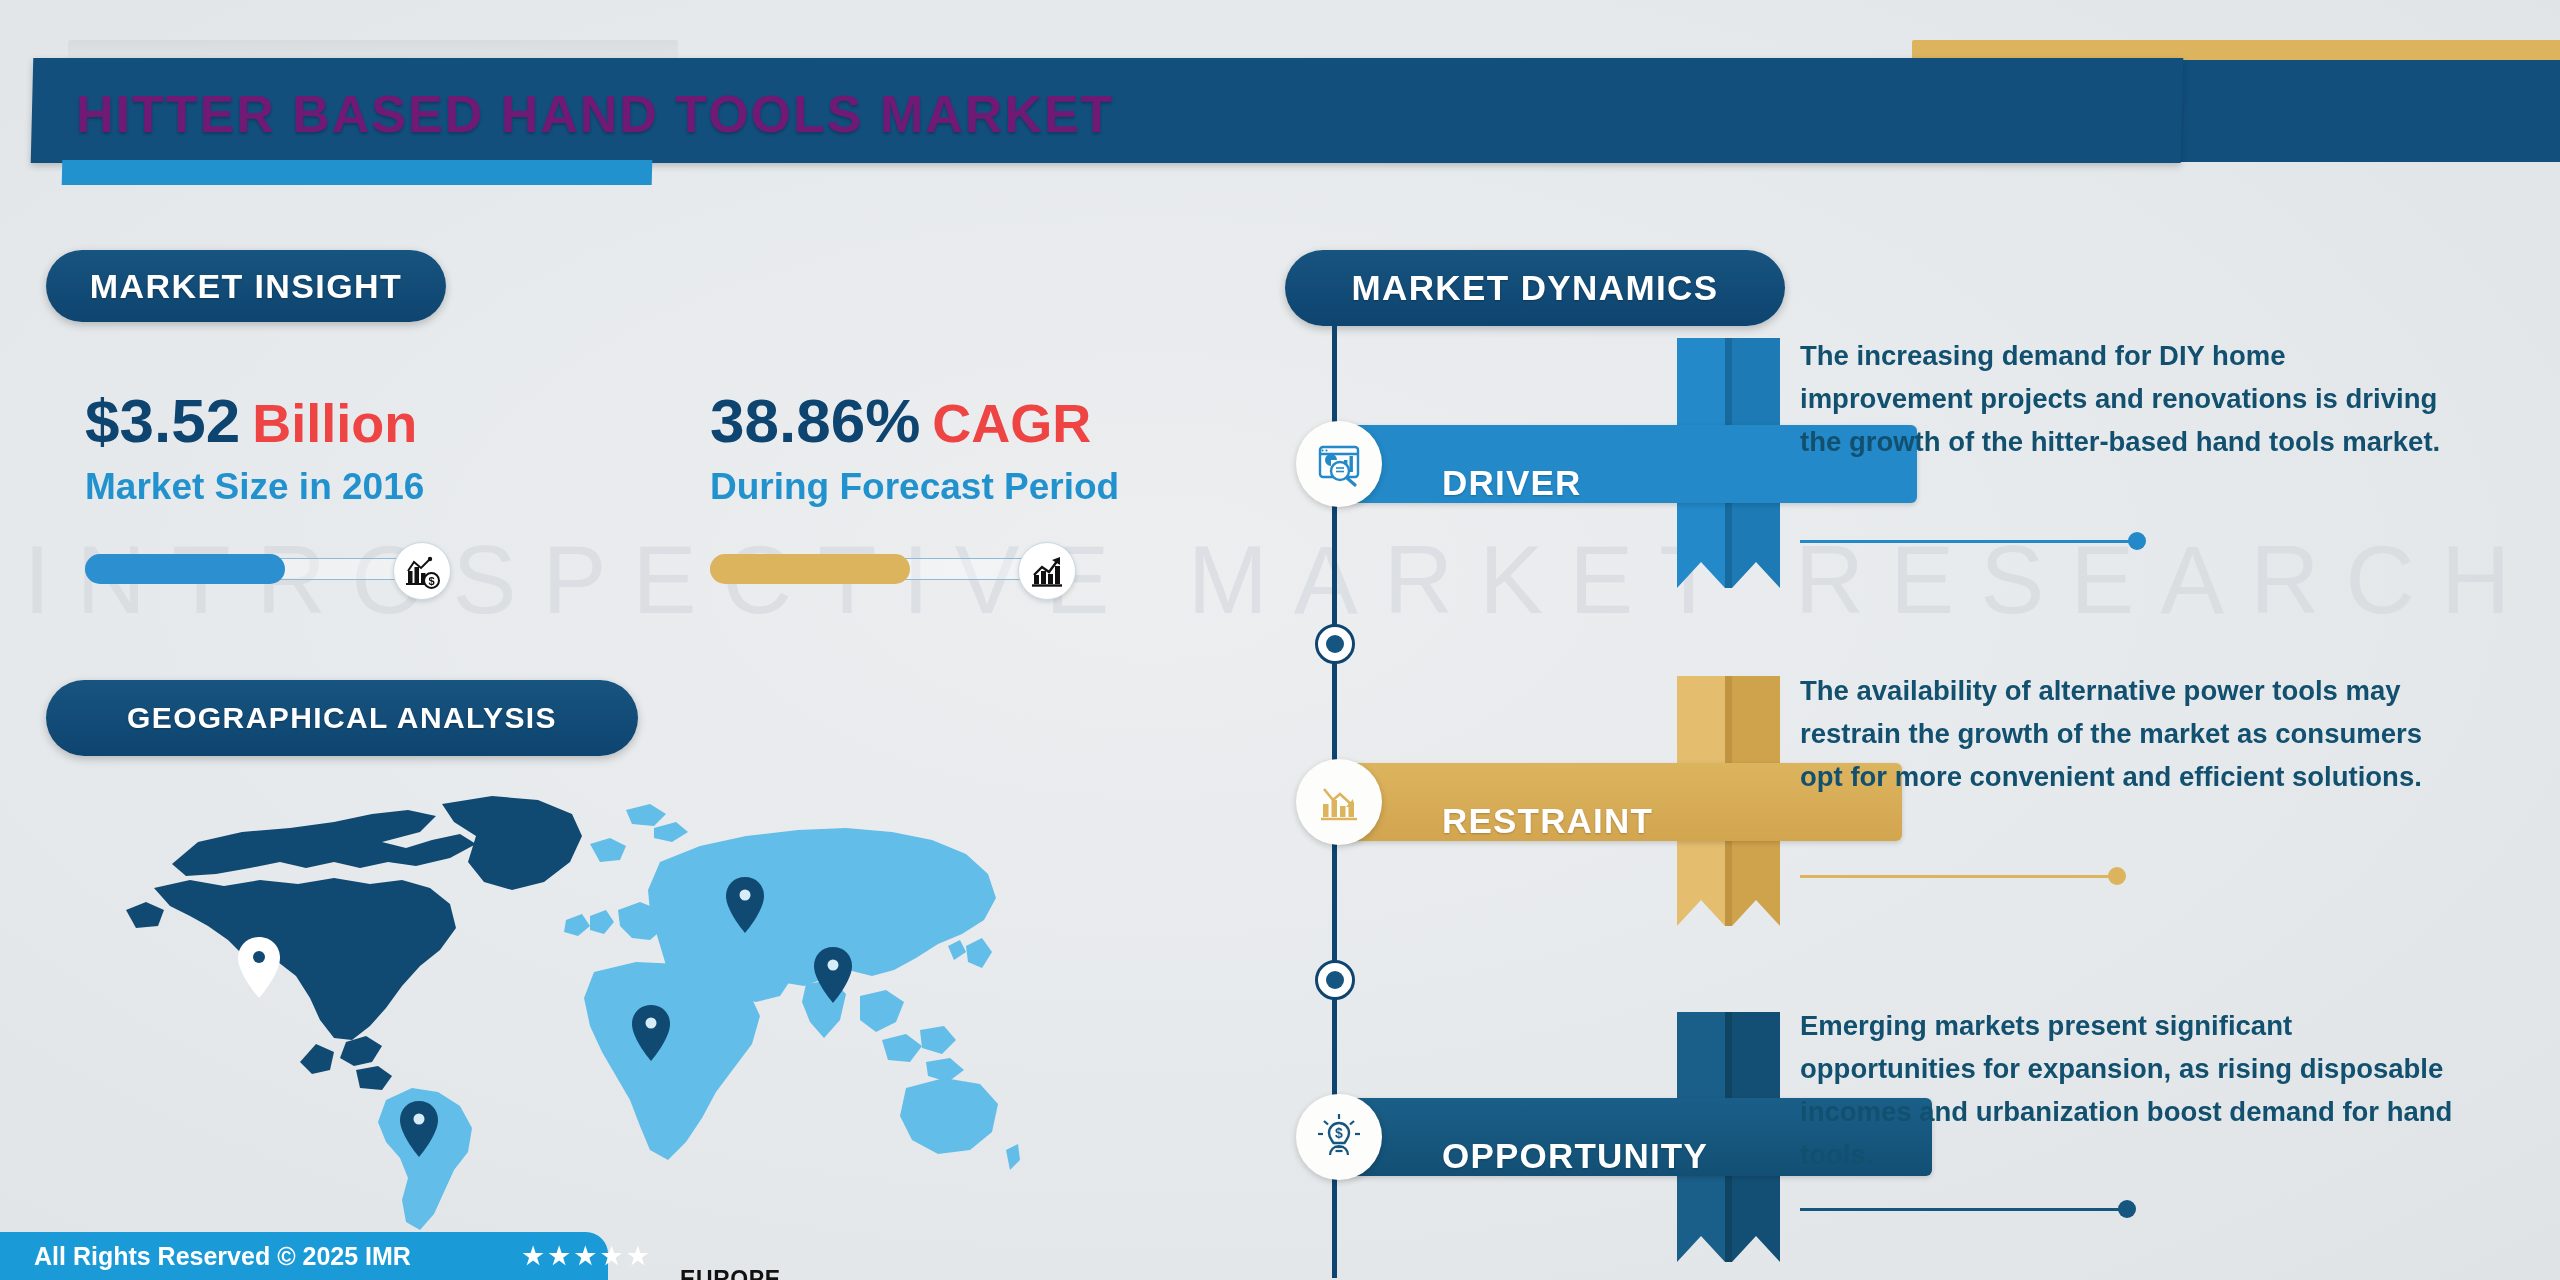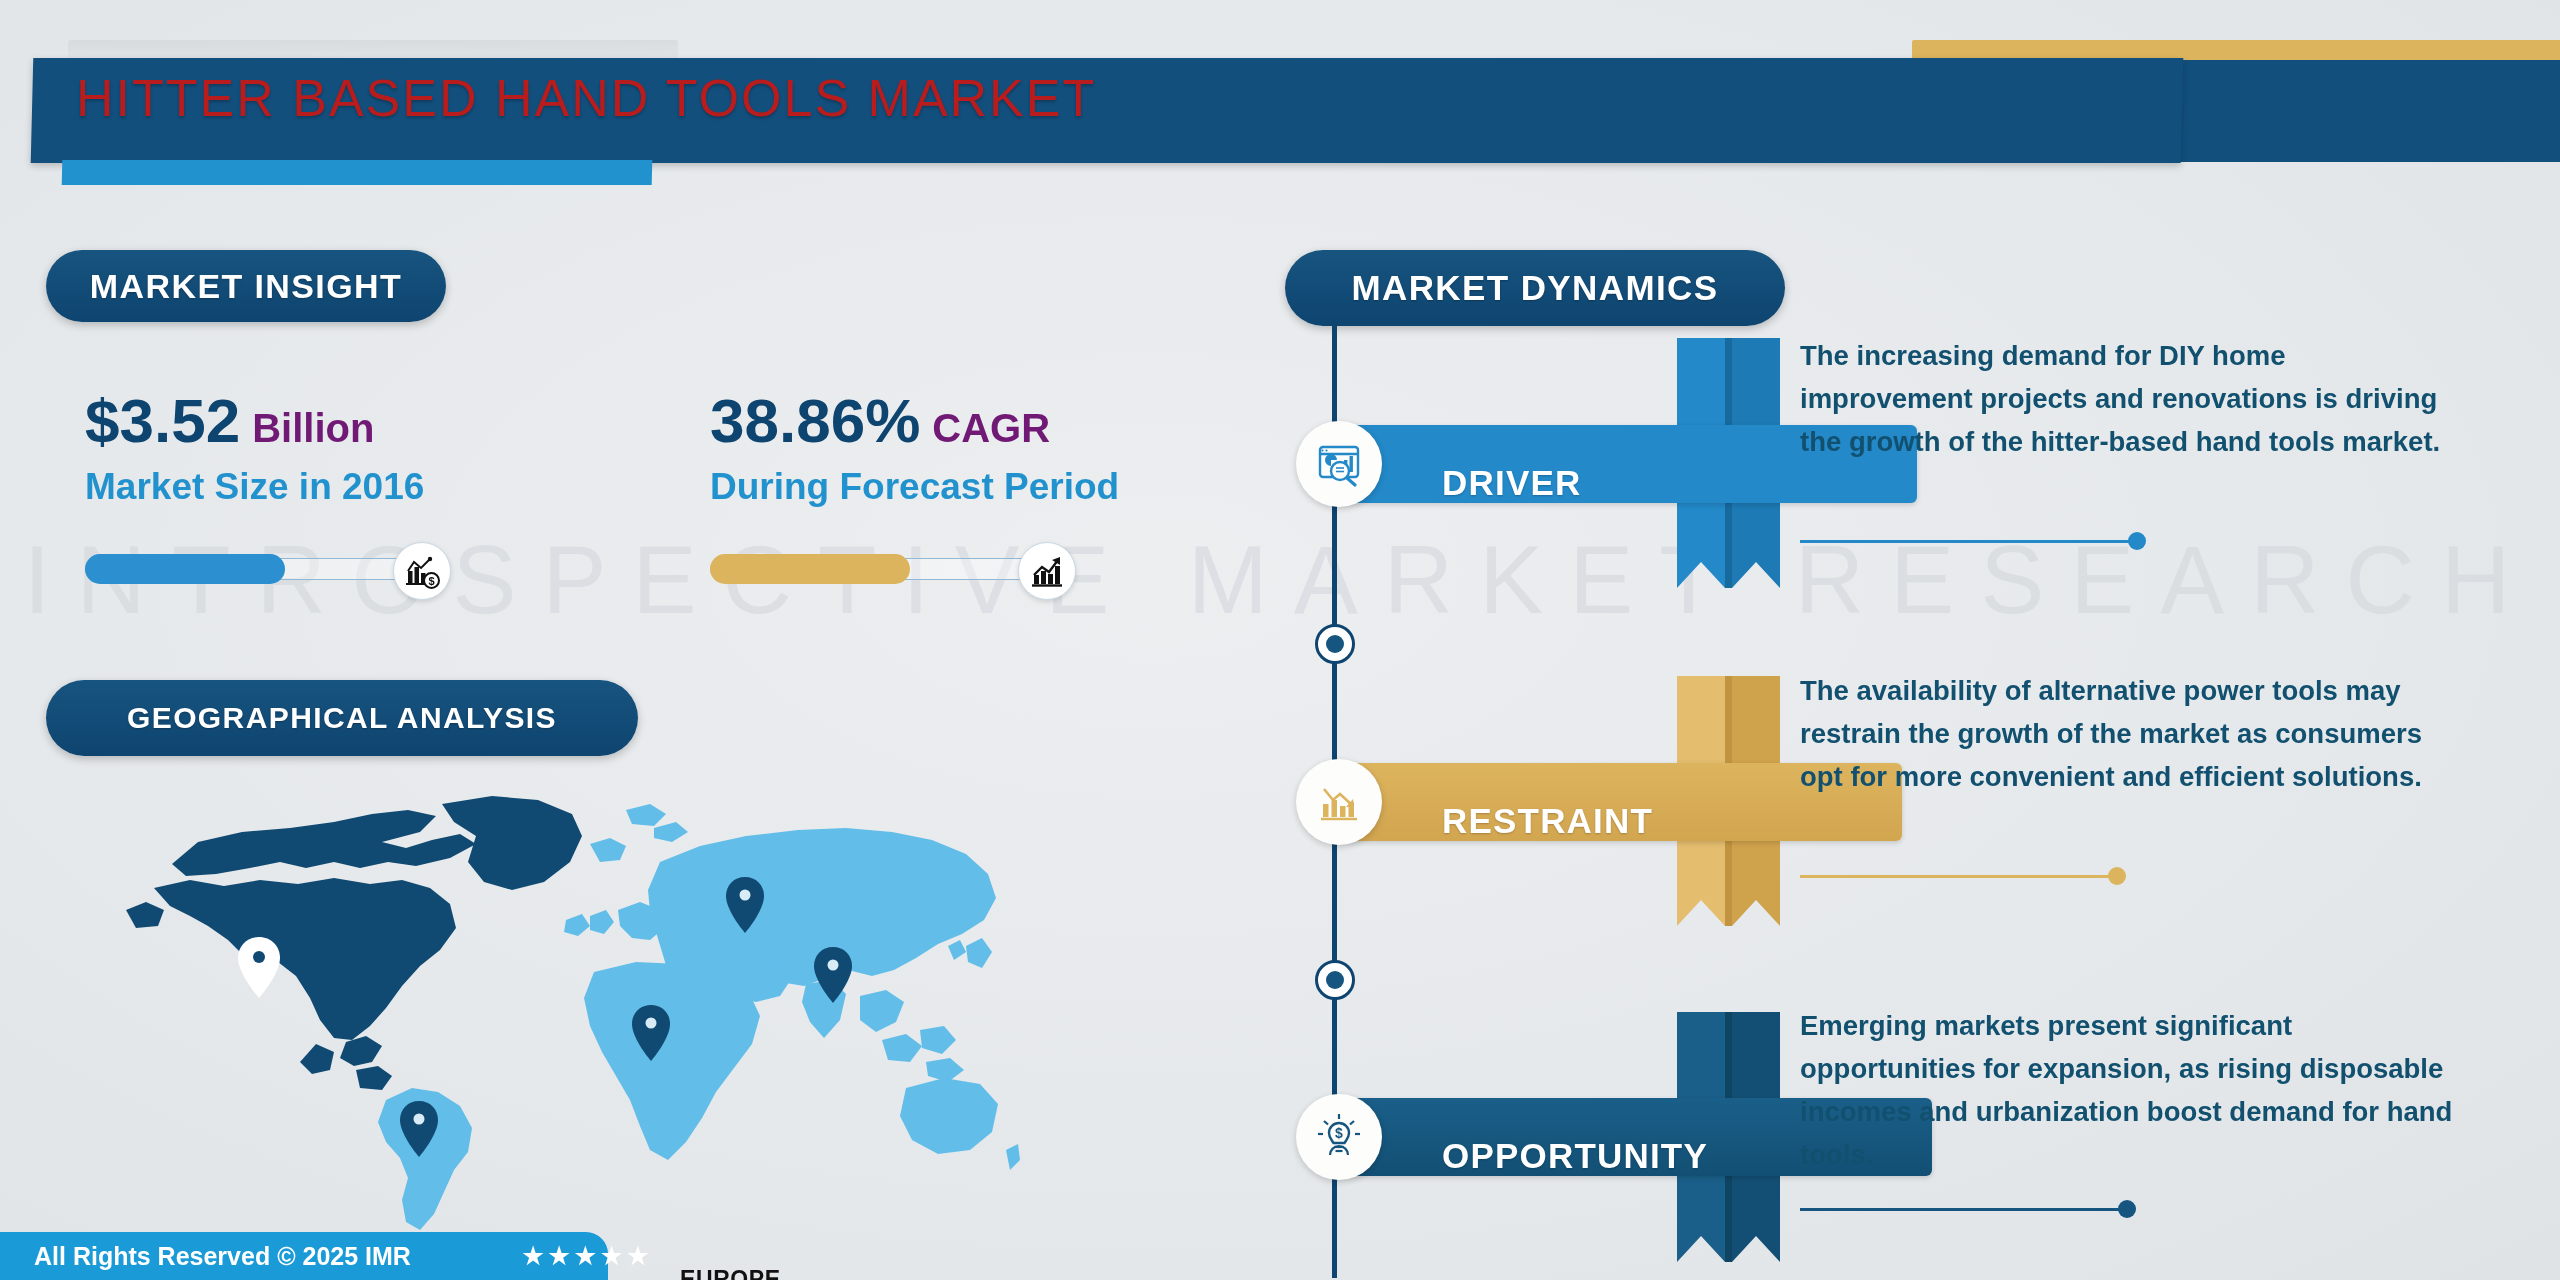--- a/index.html
+++ b/index.html
@@ -53,23 +53,23 @@
     background:#124f7d;
     transform:skewX(-1.4deg);
     box-shadow:0 3px 7px rgba(0,0,0,0.20);
   }
   .hdr-bar-r{
     position:absolute; left:2100px; top:60px; width:480px; height:102px;
     background:#124f7d;
     transform:skewX(-1.4deg);
   }
   .hdr-title{
-    position:absolute; left:76px; top:68px;
-    font-size:52px; font-weight:400;
-    color:#b91c1c; letter-spacing:2px;
+    position:absolute; left:76px; top:84px;
+    font-size:52px; font-weight:700;
+    color:#701a75; letter-spacing:2px;
     white-space:nowrap;
     text-shadow:0 2px 3px rgba(0,0,0,0.25);
   }
   .hdr-accent{
     position:absolute; left:62px; top:160px; width:590px; height:25px;
     background:#2292ce; transform:skewX(-1.4deg);
   }
 
   
   .pill{
@@ -88,21 +88,21 @@
   
   .metric{ position:absolute; }
   #metric-size{ left:85px;  top:390px; width:420px; }
   #metric-cagr{ left:710px; top:390px; width:470px; }
 
   .metric-value{
     font-size:62px; font-weight:700; color:#0e4470; line-height:1.0;
     white-space:nowrap;
   }
   .metric-value .unit{
-    font-size:40px; font-weight:700; color:#701a75; margin-left:12px;
+    font-size:54px; font-weight:700; color:#ef4444; margin-left:12px;
   }
   .metric-sub{
     margin-top:14px;
     font-size:37px; font-weight:600; color:#2292ce; white-space:nowrap;
   }
 
   .bar-row{ position:relative; margin-top:34px; height:52px; }
   .bar-track{
     position:absolute; left:0; top:16px; height:22px; width:340px;
     border:1.6px solid #8fb9d6; border-radius:12px; background:rgba(255,255,255,0.35);

